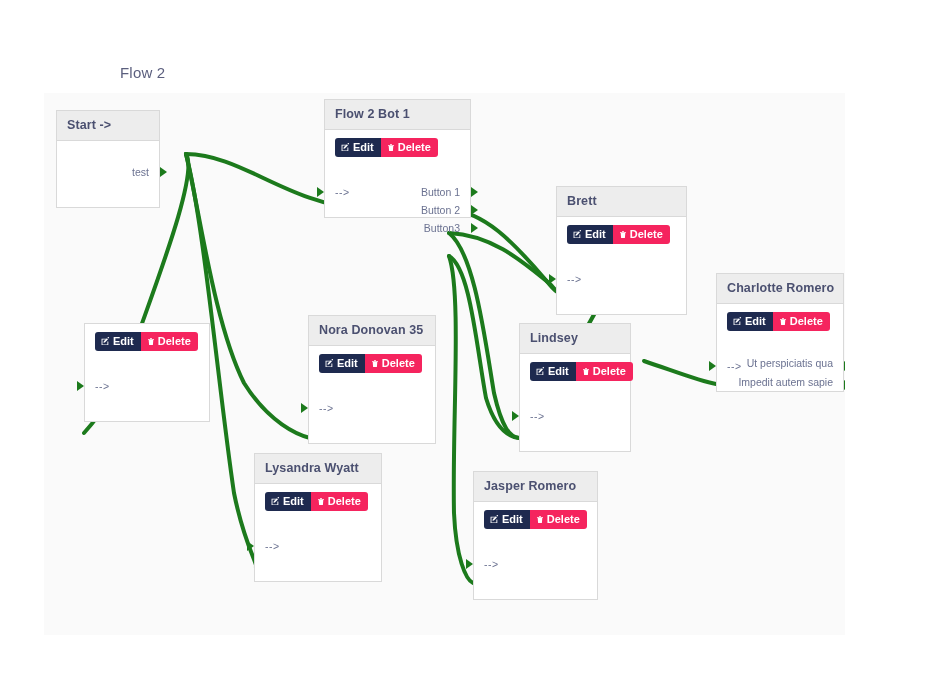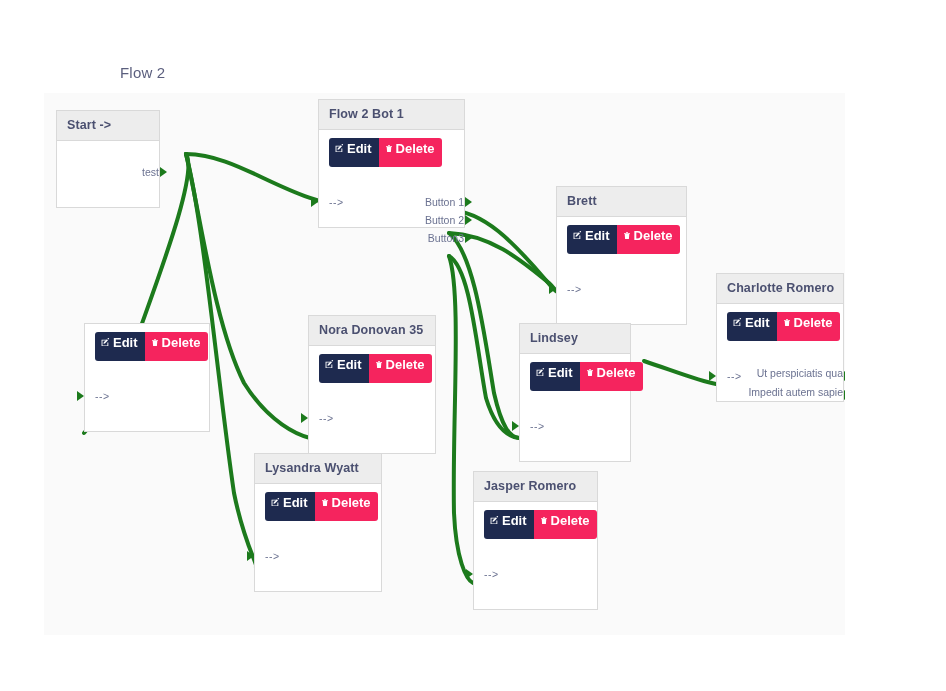--- a/index.html
+++ b/index.html
@@ -72,24 +72,24 @@
   }
   .btn-row {
     padding: 0 0 0 10px;
     display: flex;
     align-items: center;
   }
   .btn {
     display: inline-flex;
     align-items: center;
     gap: 3px;
-    font-size: 13px;
+    font-size: 11px;
     font-weight: bold;
     color: #ffffff;
-    padding: 4px 7px 12px 6px;
+    padding: 4px 7px 4px 6px;
     border: none;
     line-height: 1;
     white-space: nowrap;
     cursor: pointer;
   }
   .btn-edit {
     background: #1e2a4f;
     border-radius: 3px 0 0 3px;
   }
   .btn-delete {
@@ -120,20 +120,21 @@
     position: absolute;
     right: 0;
     top: 0;
     width: 100%;
     text-align: right;
   }
   .port-out {
     position: relative;
     font-size: 10.5px;
     color: #6b7291;
+    padding-right: 10px;
     line-height: 18px;
     white-space: nowrap;
   }
   .port-out.wrapped {
     white-space: normal;
     line-height: 13px;
     padding-bottom: 6px;
   }
   .port-marker-in,
   .port-marker-out {
@@ -185,21 +186,21 @@
             <div class="ports" style="margin-top: 4px;">
               <div class="port-row">
                 <div class="port-out-list">
                   <div class="port-out">test<span class="port-marker-out"></span></div>
                 </div>
               </div>
             </div>
             <div style="height: 26px;"></div>
           </div>
         </div>
-        <div class="node" style="left: 274px; top: 6px; width: 147px;">
+        <div class="node" style="left: 280px; top: 6px; width: 147px;">
           <div class="node-header">Flow 2 Bot 1</div>
           <div class="node-body">
             <div class="btn-row">
               <button class="btn btn-edit">
                 <svg width="9" height="9" viewBox="0 0 16 16">
                   <path fill="#ffffff" d="M1 3h8v1.6H2.6v8.8h8.8V8H13v6H1z"></path>
                   <path fill="#ffffff" d="M14.6 1.2 13 2.8 11.4 1.2 13 -0.4z M10.4 2.2 5 7.6 4.4 10.2 7 9.6 12.4 4.2z"></path>
                 </svg>
                 <span>Edit</span>
               </button>

